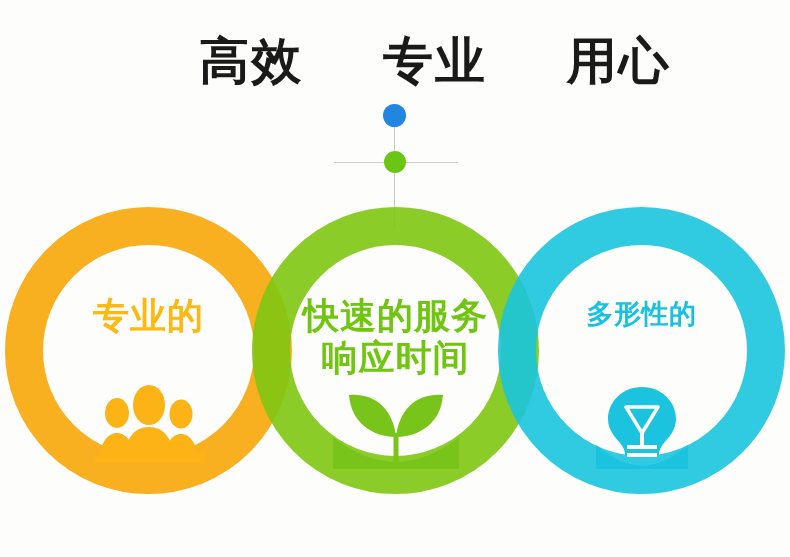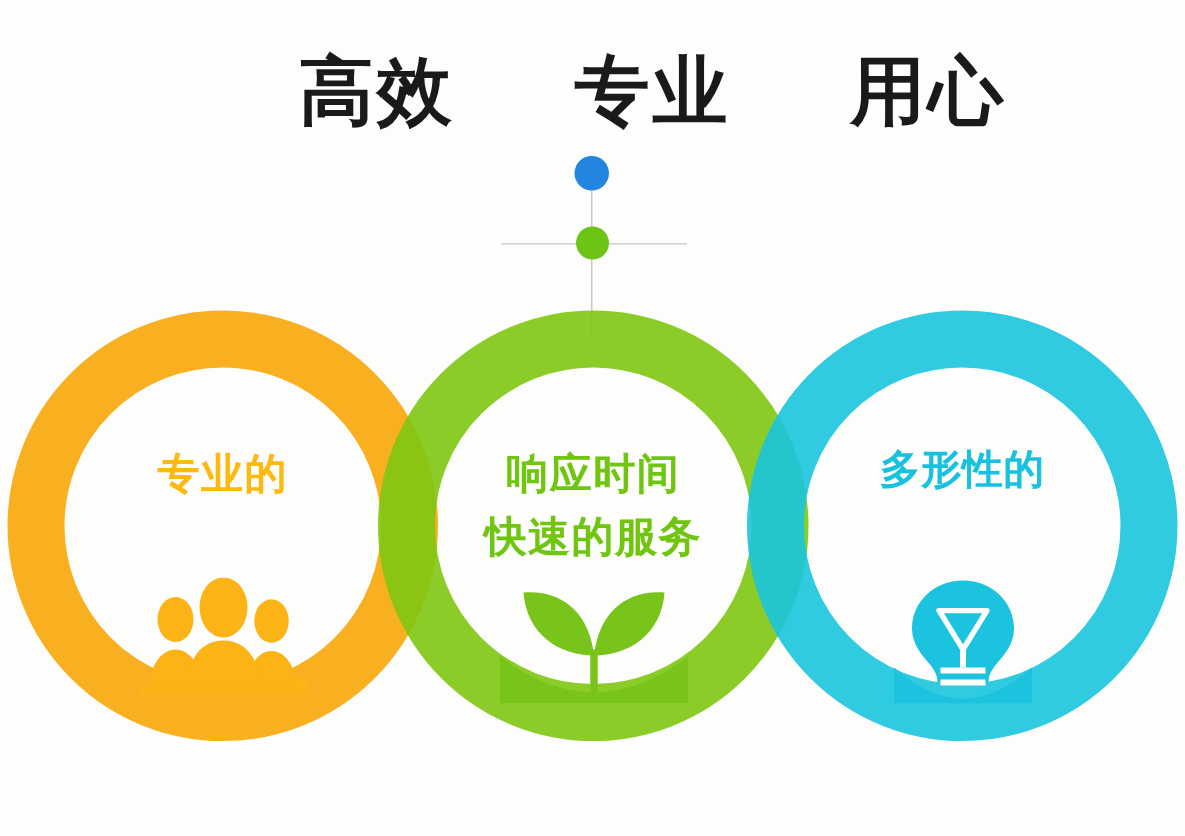--- a/index.html
+++ b/index.html
@@ -133,21 +133,21 @@
   }
   .card-1 { left: 5px; }
   .card-2 { left: 252px; }
   .card-3 { left: 498px; font-family: Liberation Mono, monospace; }
 
   .card-text {
     position: absolute;
     left: 0;
     top: 88px;
     width: 287px;
-    font-size: 28px;
+    font-size: 36px;
     line-height: 42px;
     font-weight: 700;
     letter-spacing: 1px;
     white-space: nowrap;
   }
   .card-1 .card-text { color: #fdb812; }
   .card-2 .card-text { color: #6fc510; }
   .card-3 .card-text { color: #16c2df; }
   .card-3 .card-text { font-size: 27px; letter-spacing: 0.5px; }
 
@@ -209,22 +209,22 @@
         <ellipse cx="56" cy="20" rx="16" ry="20" fill="#fcb316"></ellipse>
         <path d="M31 78 C31 53 42 42 56 42 C70 42 81 53 81 78 Z" fill="#fcb316"></path>
 
         <path d="M0 72 C18 66 38 70 56 72 C74 74 94 70 112 66 L112 78 L0 78 Z" fill="#fcb316"></path>
       </svg>
     </div>
   </div>
 
   <div class="circle-card card-2">
     <div class="card-text">
+      <div>快速的服务</div>
       <div>响应时间</div>
-      <div>快速的服务</div>
     </div>
     <div class="card-icon">
       <svg class="icon-sprout" viewBox="0 0 126 84">
 
         <path d="M63 52 C40 52 18 38 16 10 C42 8 60 24 63 52 Z" fill="#79c41a"></path>
 
         <path d="M63 52 C86 52 108 38 110 10 C84 8 66 24 63 52 Z" fill="#79c41a"></path>
 
         <rect x="60.5" y="48" width="5" height="32" fill="#79c41a"></rect>
 

